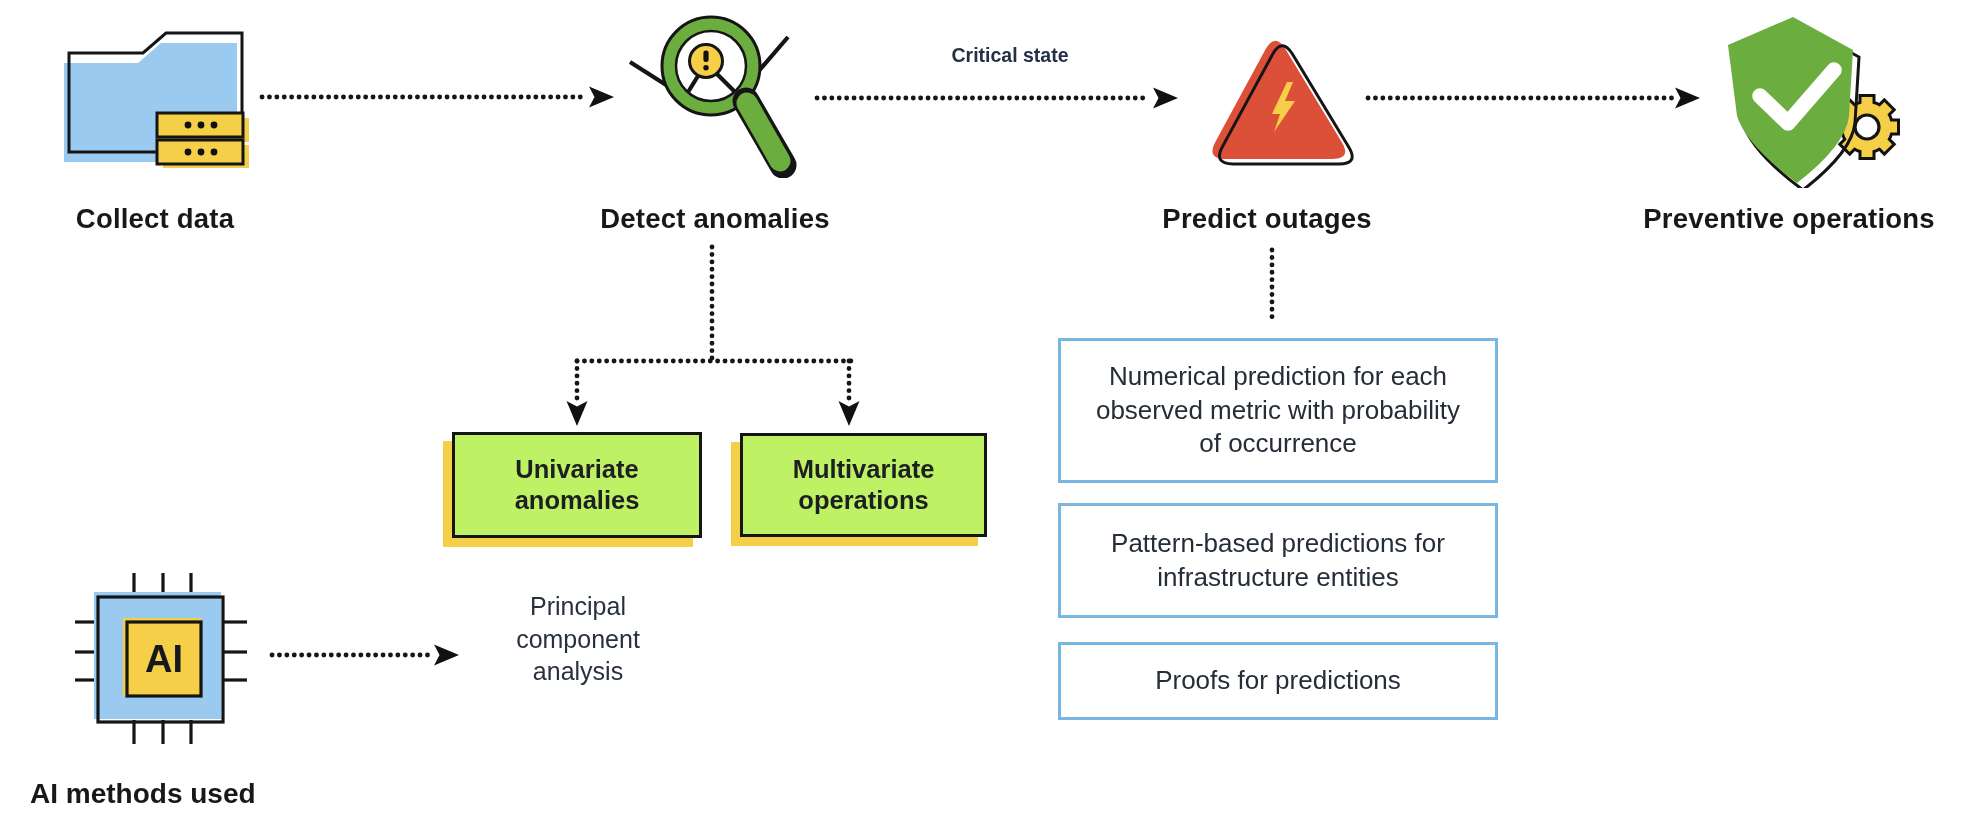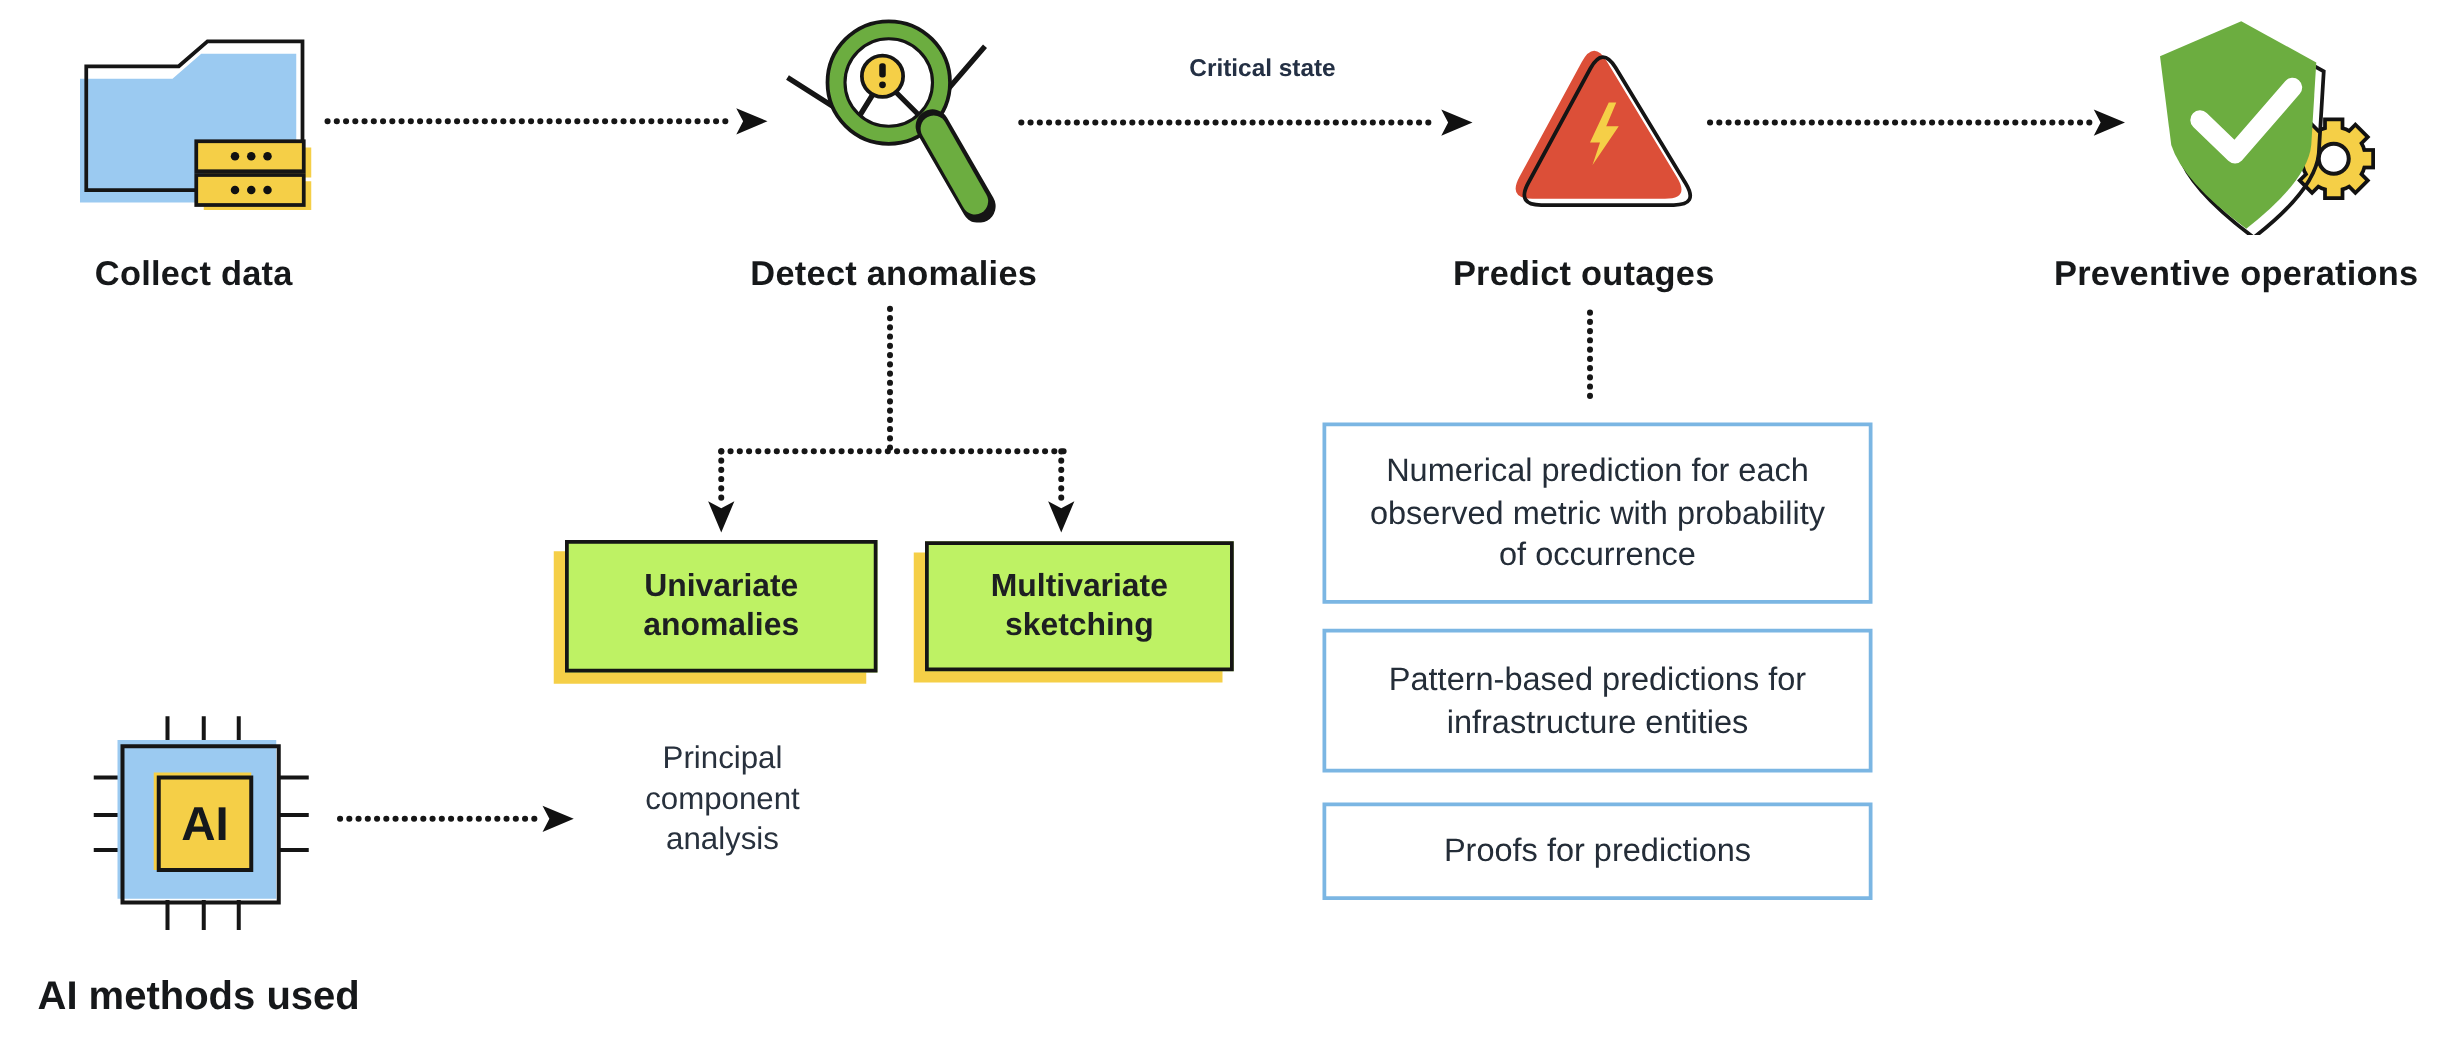--- a/index.html
+++ b/index.html
@@ -28,21 +28,21 @@
     position:absolute;left:1058px;width:440px;border:3px solid #7bb6e3;background:#ffffff;
     display:flex;align-items:center;justify-content:center;text-align:center;box-sizing:border-box;
   }
   .bluebox .btext{width:370px;font-size:26px;font-weight:400;line-height:1.3;color:#242d38;}
   .method{
     position:absolute;top:590px;transform:translateX(-50%);text-align:center;
     font-size:25px;font-weight:400;line-height:1.3;color:#28313d;
   }
   .caption{
     position:absolute;left:30px;top:778px;
-    font-size:32px;font-weight:700;color:#16181a;white-space:nowrap;
+    font-size:28px;font-weight:700;color:#16181a;white-space:nowrap;
   }
 </style>
 </head>
 <body>
 
 <div class="canvas">
 
   <svg class="overlay" viewBox="0 0 1970 834">
 
     <g>
@@ -149,21 +149,21 @@
 
   <div class="ybox" style="left:452px;top:432px;width:250px;height:106px">
     <div class="ybg"></div>
     <div class="yframe">
       <div class="ytext">Univariate anomalies</div>
     </div>
   </div>
   <div class="ybox" style="left:740px;top:433px;width:247px;height:104px">
     <div class="ybg"></div>
     <div class="yframe">
-      <div class="ytext">Multivariate sketching</div>
+      <div class="ytext">Multivariate operations</div>
     </div>
   </div>
 
   <div class="method" style="left:578px;width:170px">Principal component analysis</div>
 
   <div class="bluebox" style="top:338px;height:145px">
     <div class="btext">Numerical prediction for each observed metric with probability of occurrence</div>
   </div>
   <div class="bluebox" style="top:503px;height:115px">
     <div class="btext">Pattern-based predictions for infrastructure entities</div>

